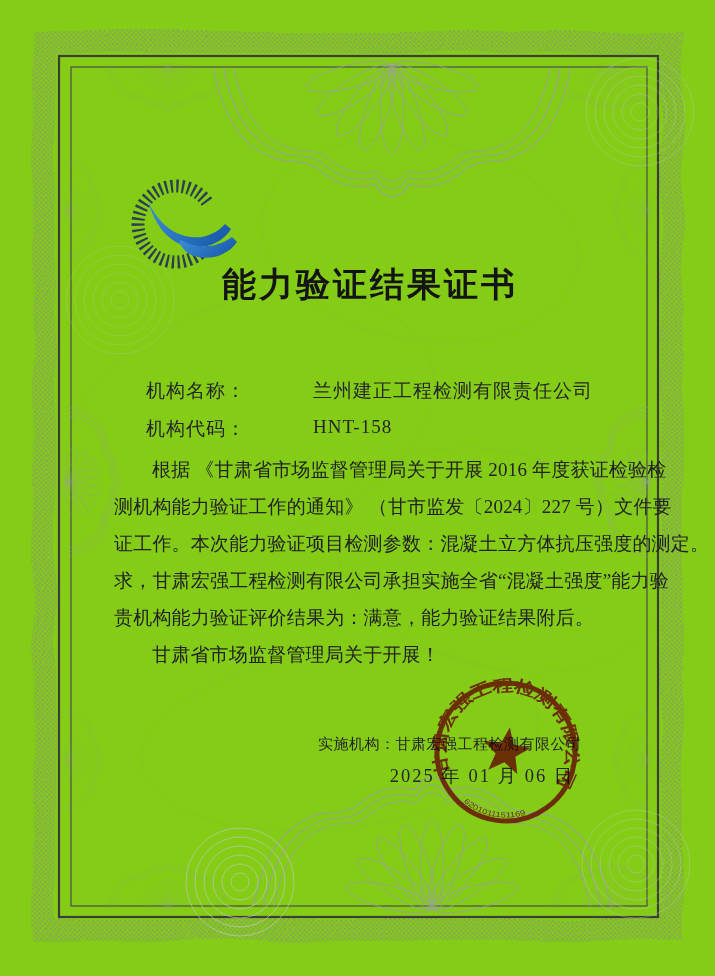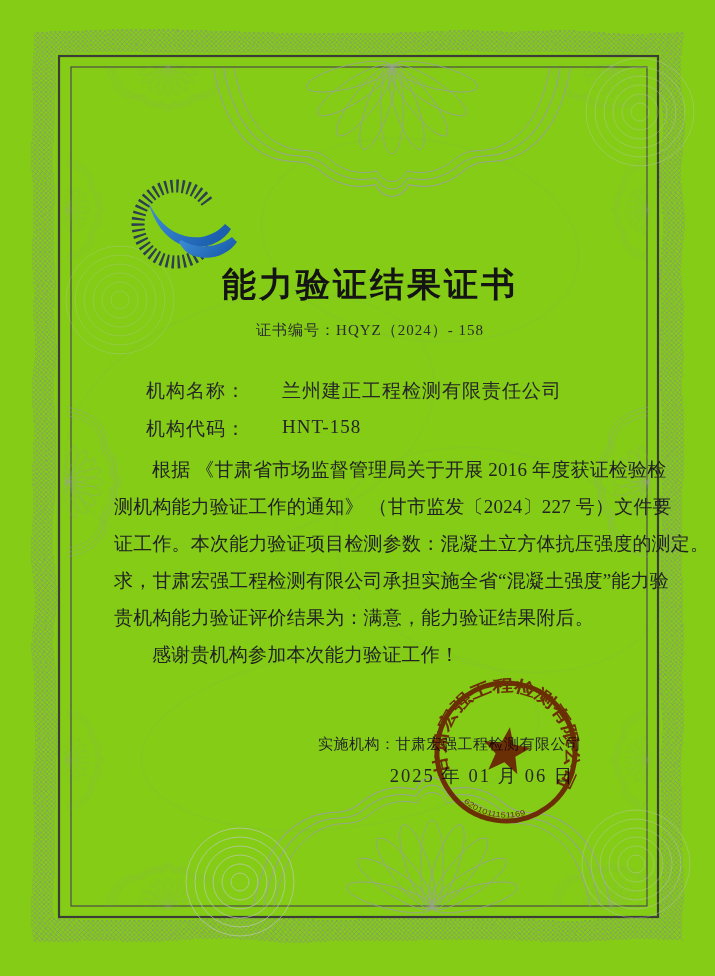--- a/index.html
+++ b/index.html
@@ -12,21 +12,21 @@
   .layer{position:absolute;left:0;top:0;width:715px;height:976px;}
   .abs{position:absolute;}
   .title{
     left:110px;top:262px;width:520px;text-align:center;
     font-size:34px;font-weight:bold;letter-spacing:3px;color:#141414;
   }
   .certno{
     left:110px;top:321px;width:520px;text-align:center;
     font-size:15px;letter-spacing:1px;color:#2b2b2b;
   }
-  .org-row{left:146px;font-size:19px;letter-spacing:1px;display:flex;}
+  .org-row{left:146px;font-size:19px;letter-spacing:1px;display:flex;gap:31px;}
   .org-row .val{margin-left:36px;}
   .body-text{left:114px;top:451px;width:512px;font-size:19px;color:#222;}
   .body-text .line{line-height:37px;white-space:nowrap;letter-spacing:0.2px;}
   .body-text .indent{padding-left:38px;}
   .issuer{left:318px;top:703px;font-size:15px;letter-spacing:0.5px;display:flex;margin-top:32px;}
   .date-line{left:372px;top:763px;width:220px;text-align:center;font-size:18.5px;letter-spacing:2px;}
   .logo-box{left:124px;top:176px;width:124px;height:104px;}
   .stamp-box{left:428px;top:674px;width:156px;height:156px;mix-blend-mode:multiply;opacity:0.92;}
 </style>
 </head>
@@ -115,38 +115,37 @@
         <stop offset="0" stop-color="#3f8fd8"></stop>
         <stop offset="1" stop-color="#1b5fae"></stop>
       </linearGradient>
     </defs>
     <path d="M83,26 A38,38 0 1 0 83,70" fill="none" stroke="#2c3e50" stroke-width="13" stroke-dasharray="2.3,3.3"></path>
     <path d="M24,25 C32,43 45,56 61,60 C77,64 91,59 101,48 L107,53 C99,67 80,74 62,70 C45,66 31,50 24,25 Z" fill="url(#lg)"></path>
     <path d="M57,64 C72,73 91,73 108,61 L113,66 C104,79 87,85 70,80 C63,78 58,72 55,66 Z" fill="url(#lg)"></path>
   </svg>
 
   <div class="abs title">能力验证结果证书</div>
-  <div class="abs certno">证书编号：HQYZ（2024）- 158</div>
 
   <div class="abs org-row" style="top:378px">
     <span>机构名称：</span>
     <span class="val">兰州建正工程检测有限责任公司</span>
   </div>
   <div class="abs org-row" style="top:416px">
     <span>机构代码：</span>
     <span class="val">HNT-158</span>
   </div>
 
   <div class="abs body-text">
     <div class="line indent">根据 《甘肃省市场监督管理局关于开展 2016 年度获证检验检</div>
     <div class="line">测机构能力验证工作的通知》 （甘市监发〔2024〕227 号）文件要</div>
     <div class="line">证工作。本次能力验证项目检测参数：混凝土立方体抗压强度的测定。</div>
     <div class="line">求，甘肃宏强工程检测有限公司承担实施全省“混凝土强度”能力验</div>
     <div class="line">贵机构能力验证评价结果为：满意，能力验证结果附后。</div>
-    <div class="line indent">感谢贵机构参加本次能力验证工作！</div>
+    <div class="line indent">甘肃省市场监督管理局关于开展！</div>
   </div>
 
   <div class="abs issuer">
     <span>实施机构：</span>
     <span>甘肃宏强工程检测有限公司</span>
   </div>
   <div class="abs date-line">2025 年 01 月 06 日</div>
 
   <svg class="abs stamp-box" viewBox="0 0 156 156" aria-hidden="true">
     <g transform="translate(78,78) rotate(9)">

